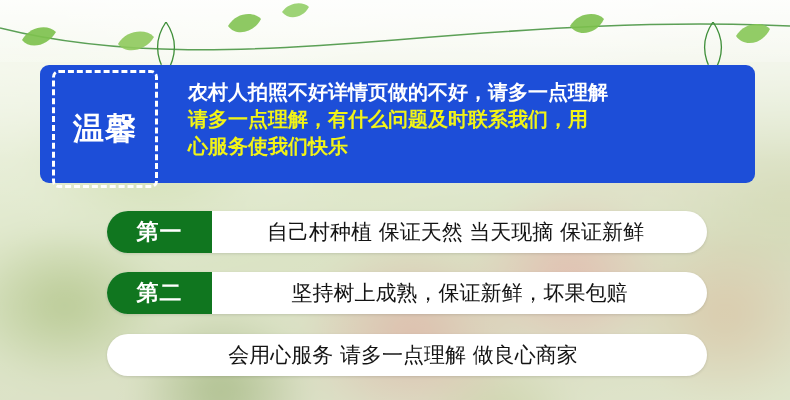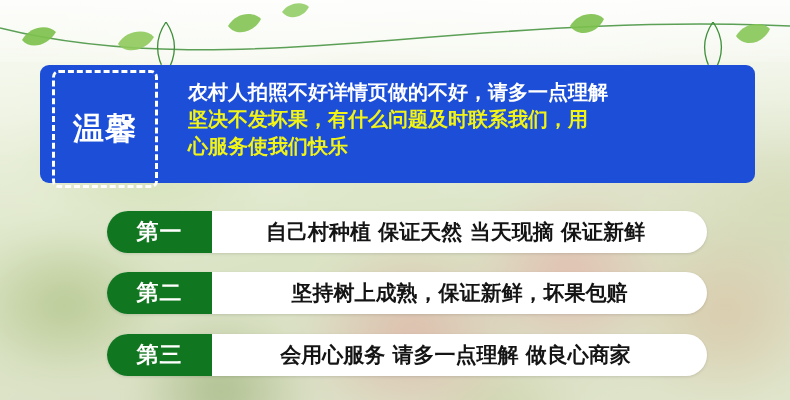--- a/index.html
+++ b/index.html
@@ -94,21 +94,21 @@
   .row2{top:272px;gap:8px;}
   .row3{top:334px;}
   .row-badge{
     width:105px;height:42px;flex:0 0 105px;
     background:#10761f;border-radius:21px 0 0 21px;
     display:flex;align-items:center;justify-content:center;
     color:#ffffff;font-size:22px;font-weight:bold;letter-spacing:1px;
   }
   .row-text{
     flex:1;display:flex;align-items:center;justify-content:center;
-    color:#141414;font-size:21px;font-weight:bold;white-space:nowrap;
+    color:#141414;font-size:21px;font-weight:normal;white-space:nowrap;
     padding-right:8px;
   }
 </style>
 </head>
 <body>
 
 <div class="banner">
 
   <div class="bg-photo"></div>
   <div class="bg-wash"></div>
@@ -149,34 +149,33 @@
   <div class="eyelet right"></div>
 
   <div class="panel">
 
     <div class="tag">
       <div class="tag-line">温馨</div>
     </div>
 
     <div class="panel-text">
       <div class="ptxt white">农村人拍照不好详情页做的不好，请多一点理解</div>
-      <div class="ptxt yellow">坚决不发坏果，有什么问题及时联系我们，用</div>
+      <div class="ptxt yellow">请多一点理解，有什么问题及时联系我们，用</div>
       <div class="ptxt yellow">心服务使我们快乐</div>
     </div>
 
   </div>
 
   <div class="row row1">
     <div class="row-badge">第一</div>
     <div class="row-text">自己村种植 保证天然 当天现摘 保证新鲜</div>
   </div>
 
   <div class="row row2">
     <div class="row-badge">第二</div>
     <div class="row-text">坚持树上成熟，保证新鲜，坏果包赔</div>
   </div>
 
   <div class="row row3">
-    <div class="row-badge">第三</div>
     <div class="row-text">会用心服务 请多一点理解 做良心商家</div>
   </div>
 
 </div>
 
 </body></html>

